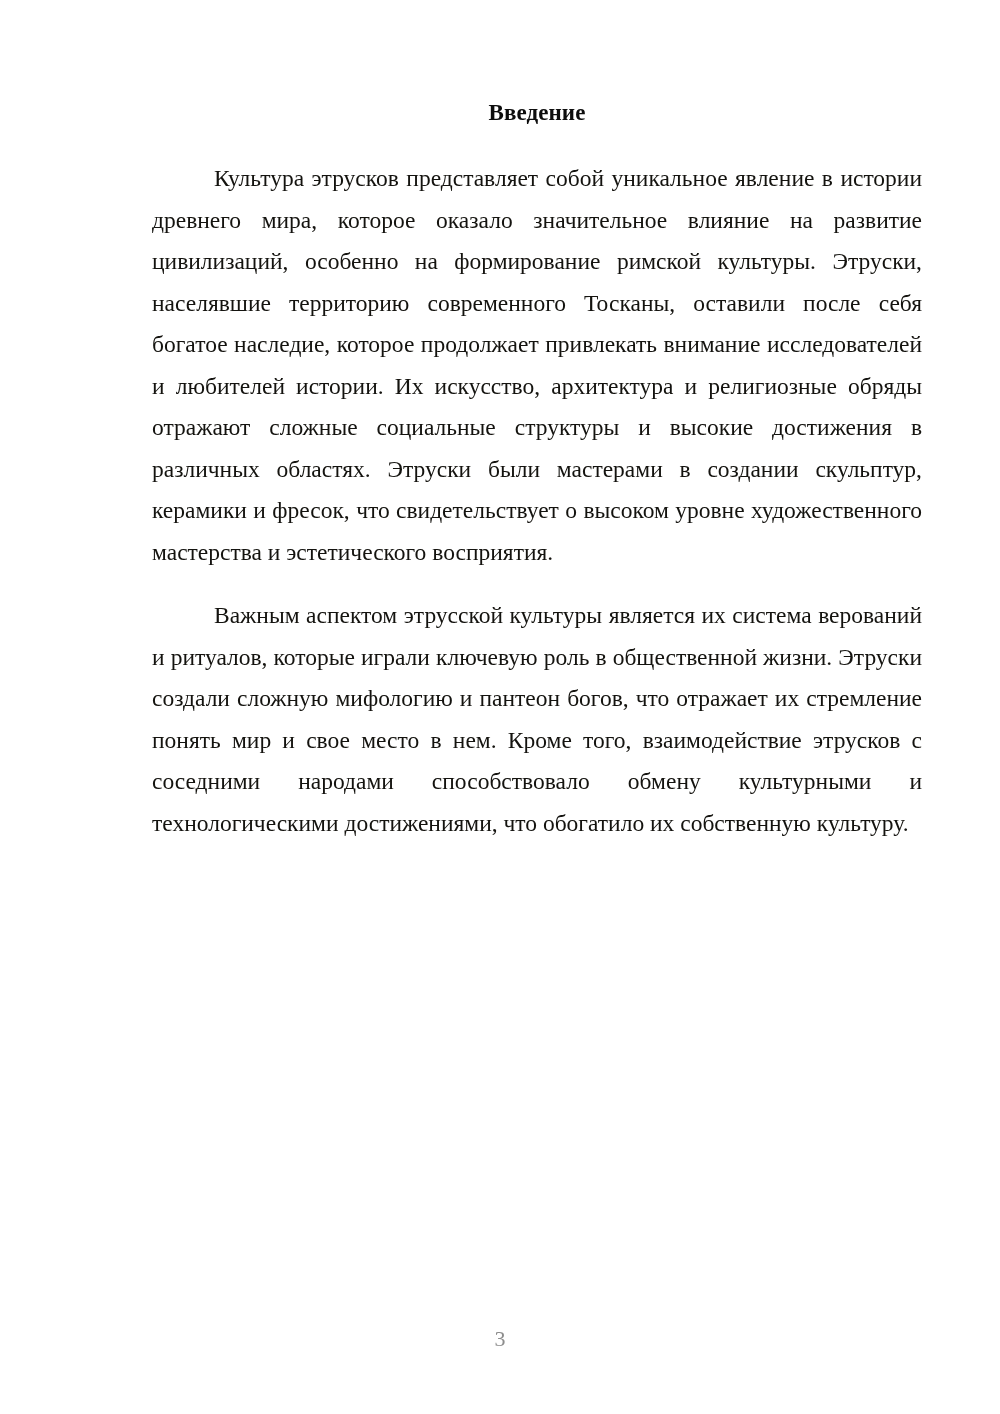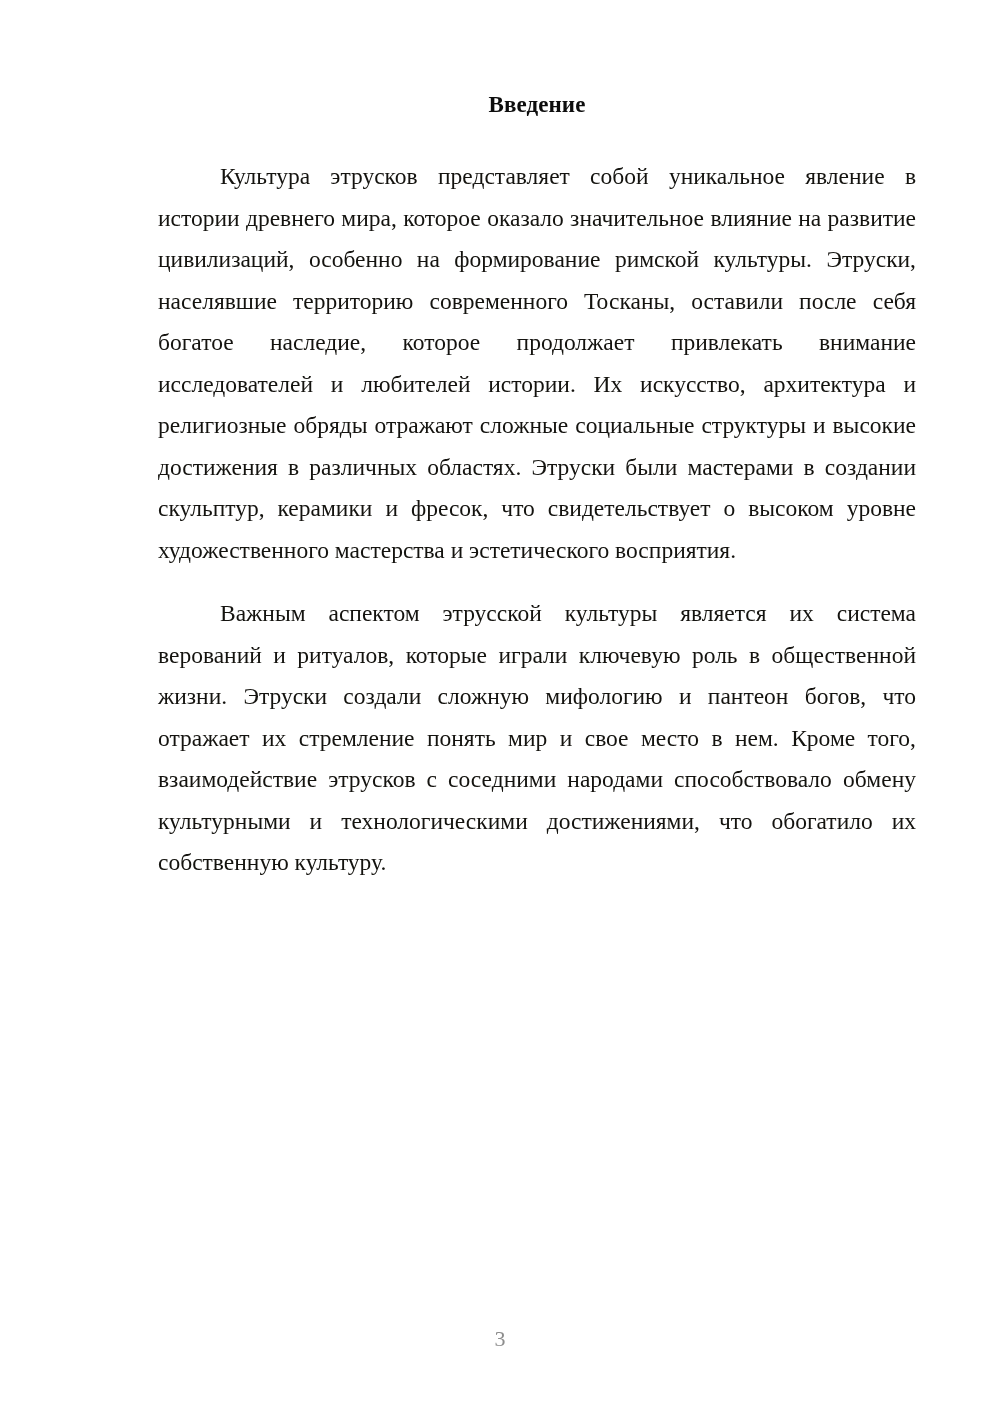--- a/index.html
+++ b/index.html
@@ -17,34 +17,34 @@
     width: 1000px;
     height: 1414px;
     margin: 0 auto;
     background: #ffffff;
     box-sizing: border-box;
     overflow: hidden;
   }
   .content {
     position: absolute;
     left: 142px;
-    top: 4px;
+    top: 12px;
     width: 790px;
   }
   .doc-title {
     margin: 0;
     padding-top: 88px;
     font-size: 23px;
     font-weight: bold;
     text-align: center;
     letter-spacing: 0.1px;
     color: #0d0d0d;
   }
   .body-text {
-    margin: 16px;
+    margin: 10px;
     padding-top: 22px;
   }
   .para {
     margin: 0 0 22px 0;
     font-size: 23.5px;
     line-height: 41.5px;
     text-align: justify;
     text-justify: inter-word;
     text-indent: 62px;
     color: #14130f;

